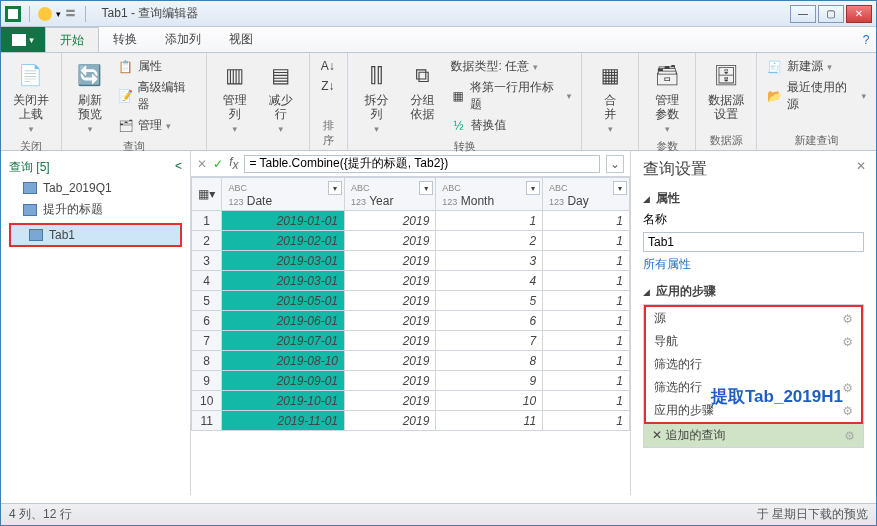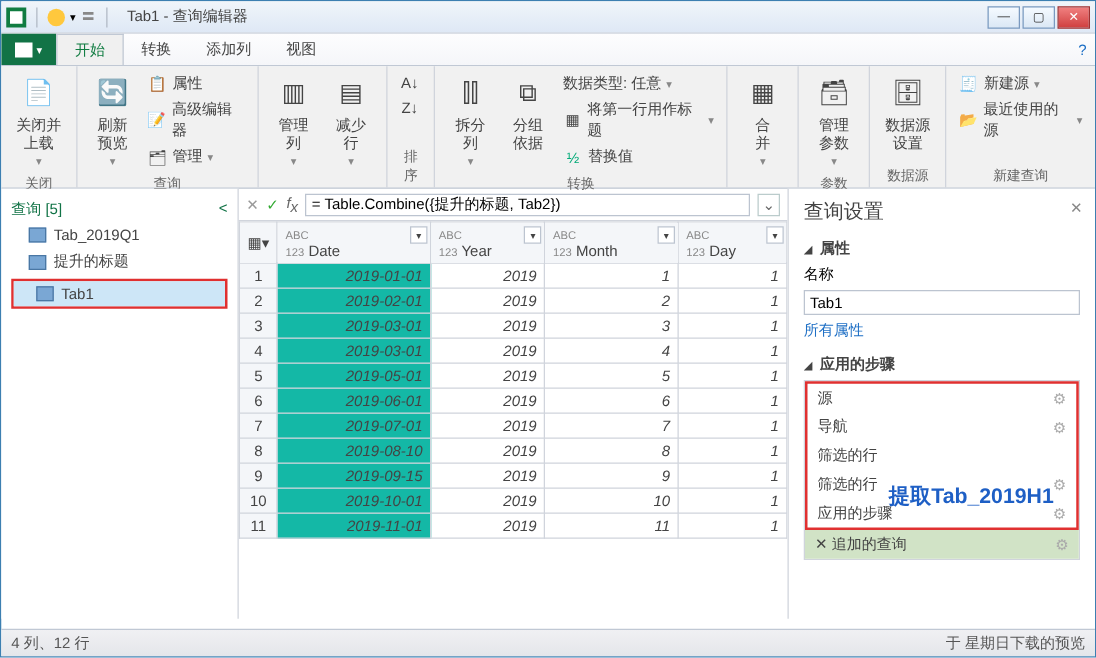--- a/index.html
+++ b/index.html
@@ -343,21 +343,21 @@
             </tr>
             <tr>
               <td class="rh">8</td>
               <td class="date-col">2019-08-10</td>
               <td style="font-style:italic">2019</td>
               <td style="font-style:italic">8</td>
               <td style="font-style:italic">1</td>
             </tr>
             <tr>
               <td class="rh">9</td>
-              <td class="date-col">2019-09-15</td>
+              <td class="date-col">2019-09-01</td>
               <td style="font-style:italic">2019</td>
               <td style="font-style:italic">9</td>
               <td style="font-style:italic">1</td>
             </tr>
             <tr>
               <td class="rh">10</td>
               <td class="date-col">2019-10-01</td>
               <td style="font-style:italic">2019</td>
               <td style="font-style:italic">10</td>
               <td style="font-style:italic">1</td>

